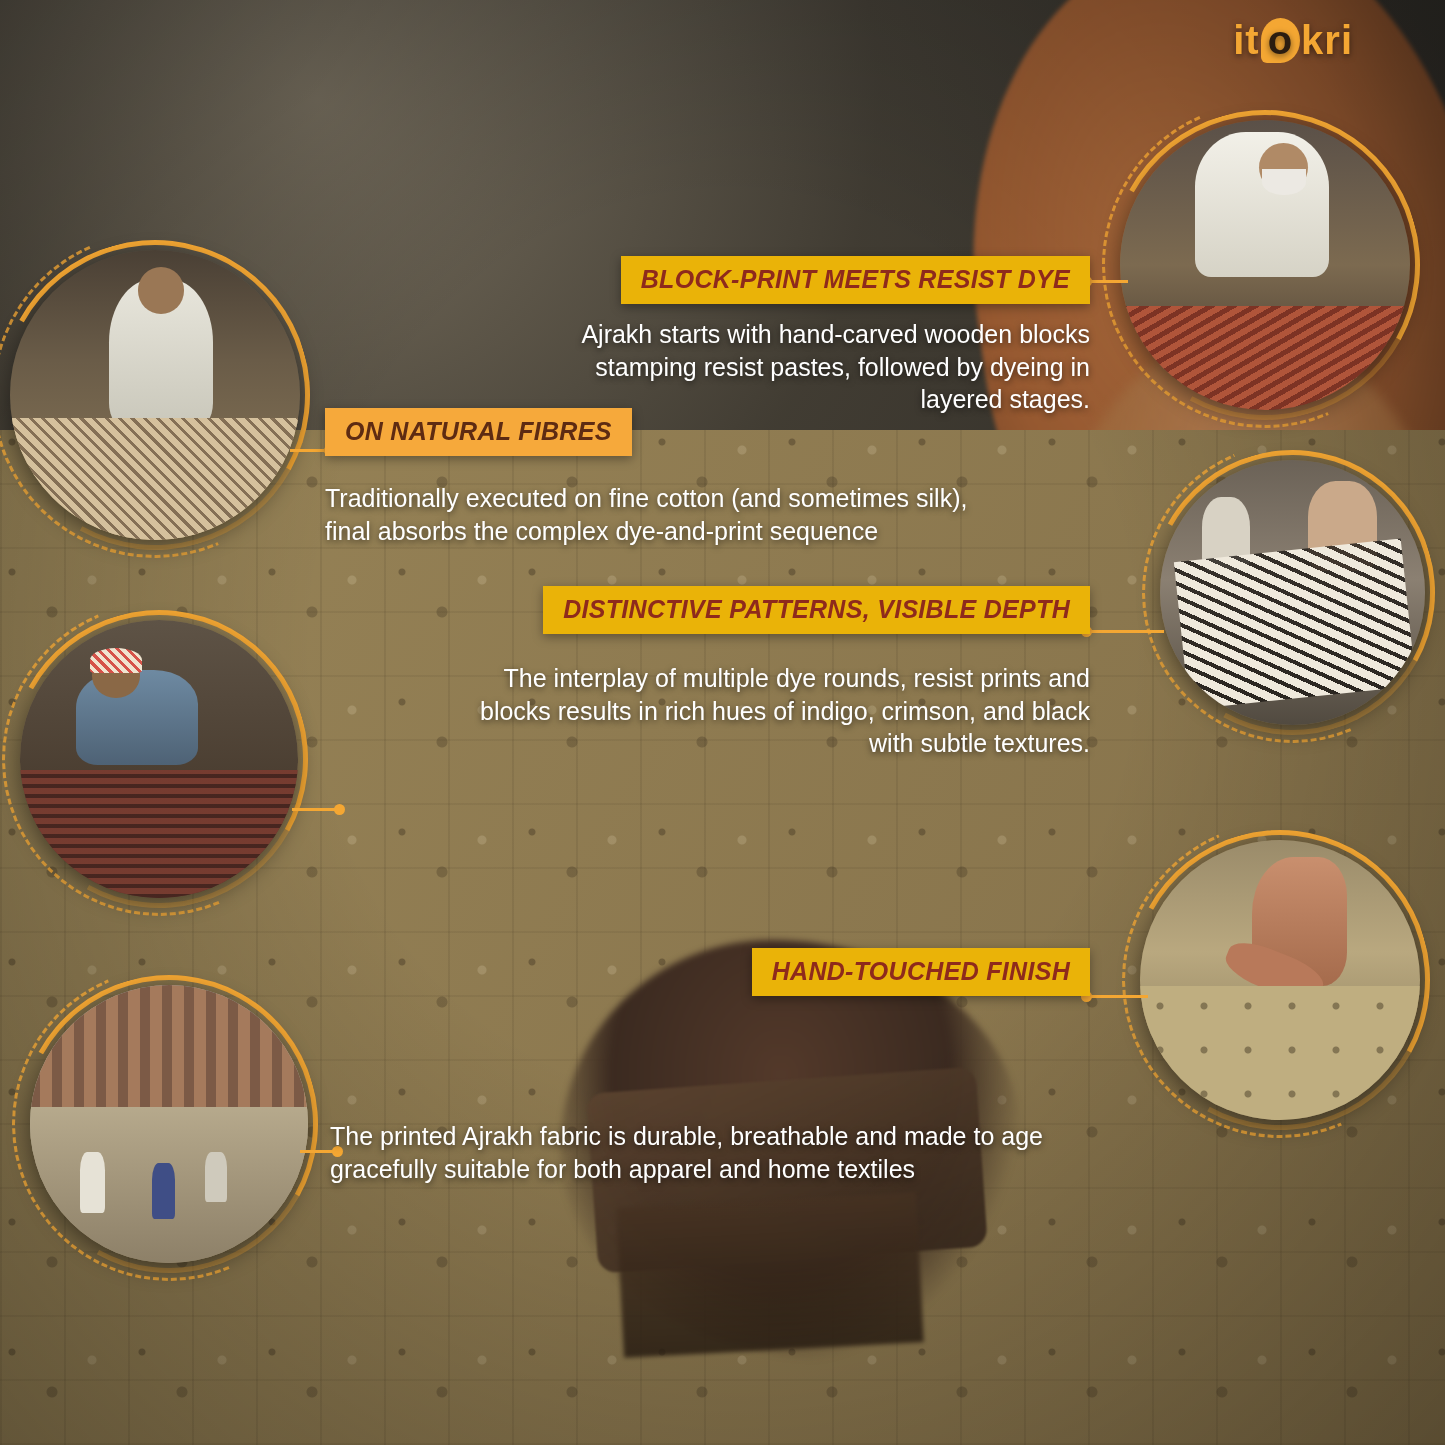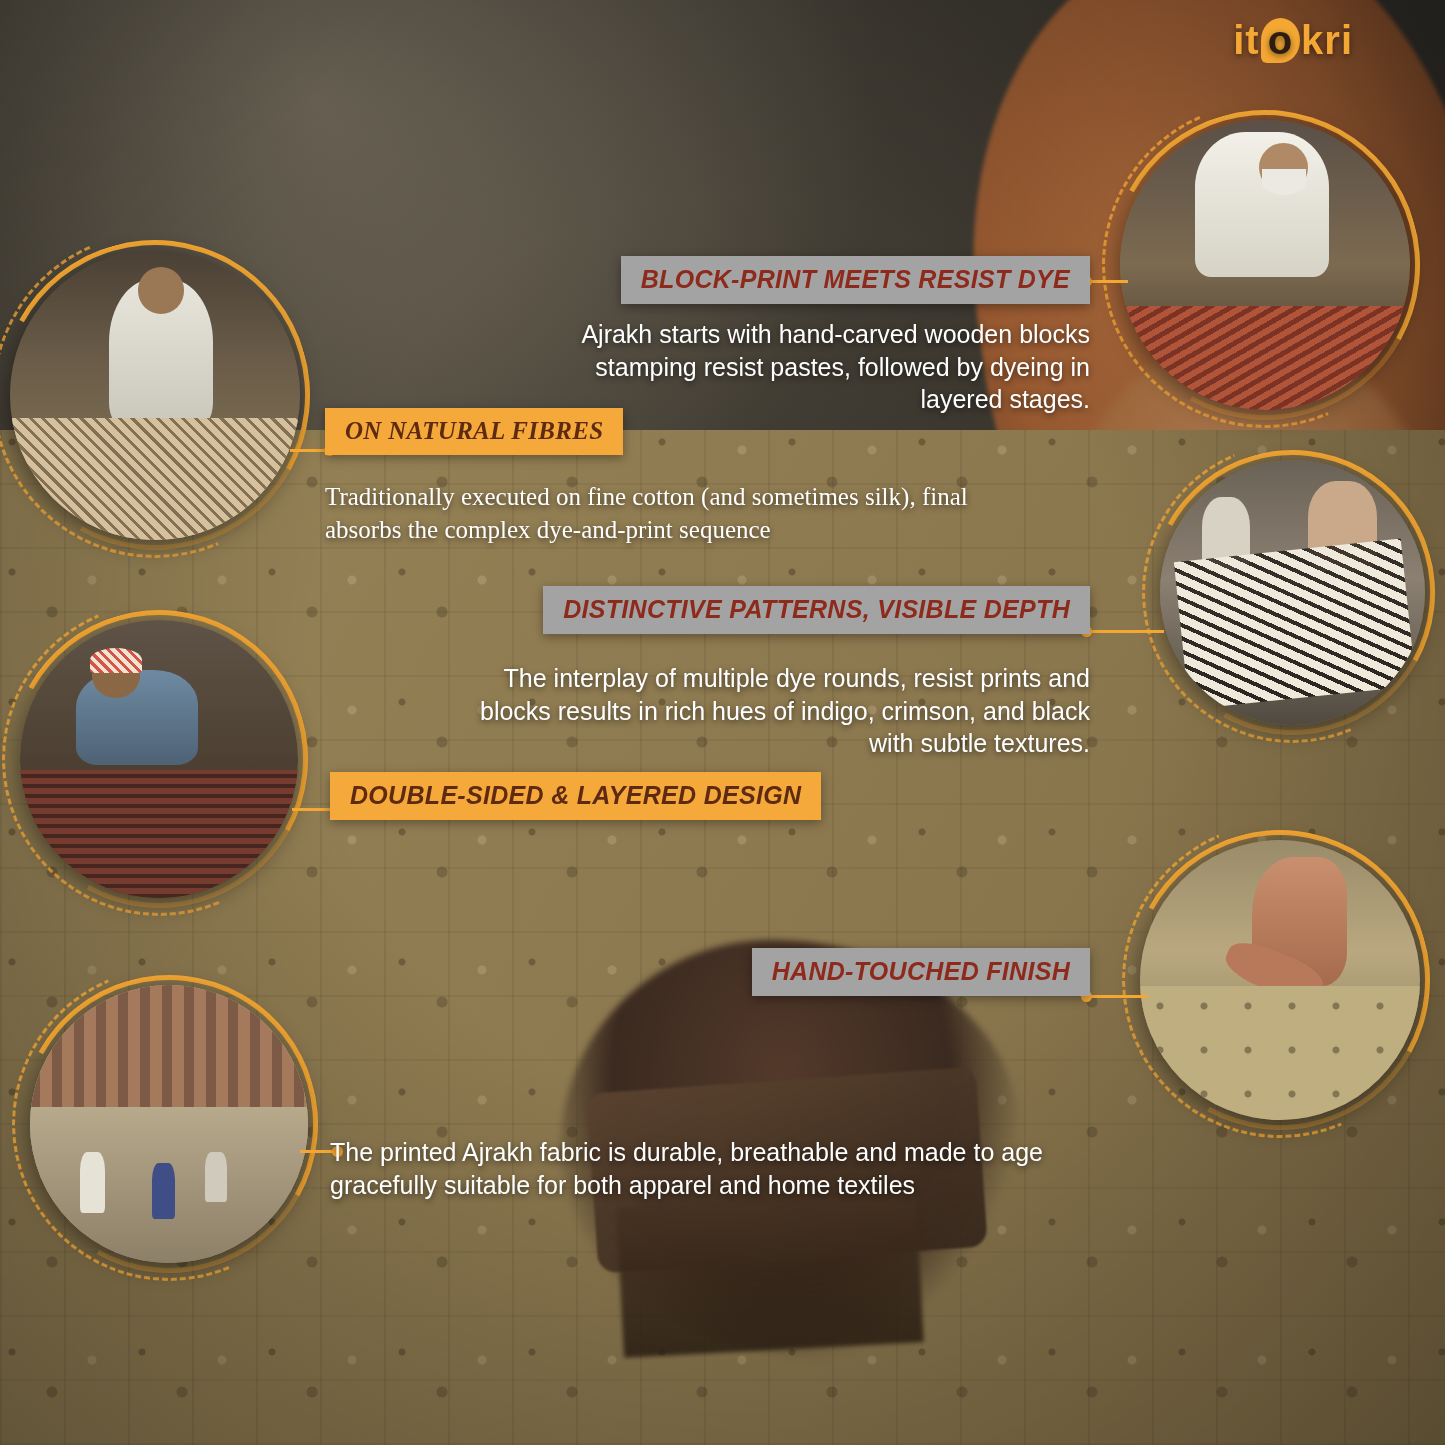--- a/index.html
+++ b/index.html
@@ -220,21 +220,21 @@
   .label {
     display: inline-block;
     padding: 9px 20px 10px 20px;
     font-size: 25px;
     font-weight: 700;
     font-style: italic;
     letter-spacing: 0.3px;
     white-space: nowrap;
     box-shadow: 0 3px 10px rgba(0,0,0,0.35);
   }
-  .label.cream { background: #a3a3a3; color: #8e2a1c; }
+  .label.cream { background: #eab308; color: #8e2a1c; }
   .label.amber { background: #f6a93b; color: #5e2b12; }
   .body {
     color: #ffffff;
     font-size: 25px;
     line-height: 1.3;
     text-shadow: 0 2px 6px rgba(0,0,0,0.6);
     margin-top: 14px;
   }
   .ta-r { text-align: right; }
   .ta-l { text-align: left; }
@@ -351,35 +351,34 @@
     </div>
   <div class="connector" style="left:300px; top:1150px; width:38px;">
       <span class="dot right"></span>
     </div>
 
   <div class="block ta-r" style="left:430px; top:256px; width:660px;">
     <div class="label cream">BLOCK-PRINT MEETS RESIST DYE</div>
     <div class="body" style="padding-left:90px;">Ajrakh starts with hand-carved wooden blocks stamping resist pastes, followed by dyeing in layered stages.</div>
   </div>
 
-  <div class="block ta-l" style="left:325px; top:408px; width:700px;font-family:Liberation Serif, serif;">
+  <div class="block ta-l" style="left:325px; top:408px; width:700px;">
     <div class="label amber">ON NATURAL FIBRES</div>
     <div class="body" style="width:690px; margin-top:26px;">Traditionally executed on fine cotton (and sometimes silk), final absorbs the complex dye-and-print sequence</div>
   </div>
 
   <div class="block ta-r" style="left:430px; top:586px; width:660px;">
     <div class="label cream">DISTINCTIVE PATTERNS, VISIBLE DEPTH</div>
     <div class="body" style="padding-left:10px;margin-top:28px;">The interplay of multiple dye rounds, resist prints and blocks results in rich hues of indigo, crimson, and black with subtle textures.</div>
   </div>
 
   <div class="block ta-l" style="left:330px; top:772px; width:720px;">
-    <div class="label amber">DOUBLE-SIDED &amp; LAYERED DESIGN</div>
   </div>
 
   <div class="block ta-r" style="left:420px; top:948px; width:670px;">
     <div class="label cream">HAND-TOUCHED FINISH</div>
   </div>
 
   <div class="block ta-l" style="left:330px; top:1112px; width:730px;">
-    <div class="body" style="width:725px; margin-top:24px;">The printed Ajrakh fabric is durable, breathable and made to age gracefully suitable for both apparel and home textiles</div>
+    <div class="body" style="width:725px; margin-top:8px;">The printed Ajrakh fabric is durable, breathable and made to age gracefully suitable for both apparel and home textiles</div>
   </div>
 
 </div>
 
 </body></html>

